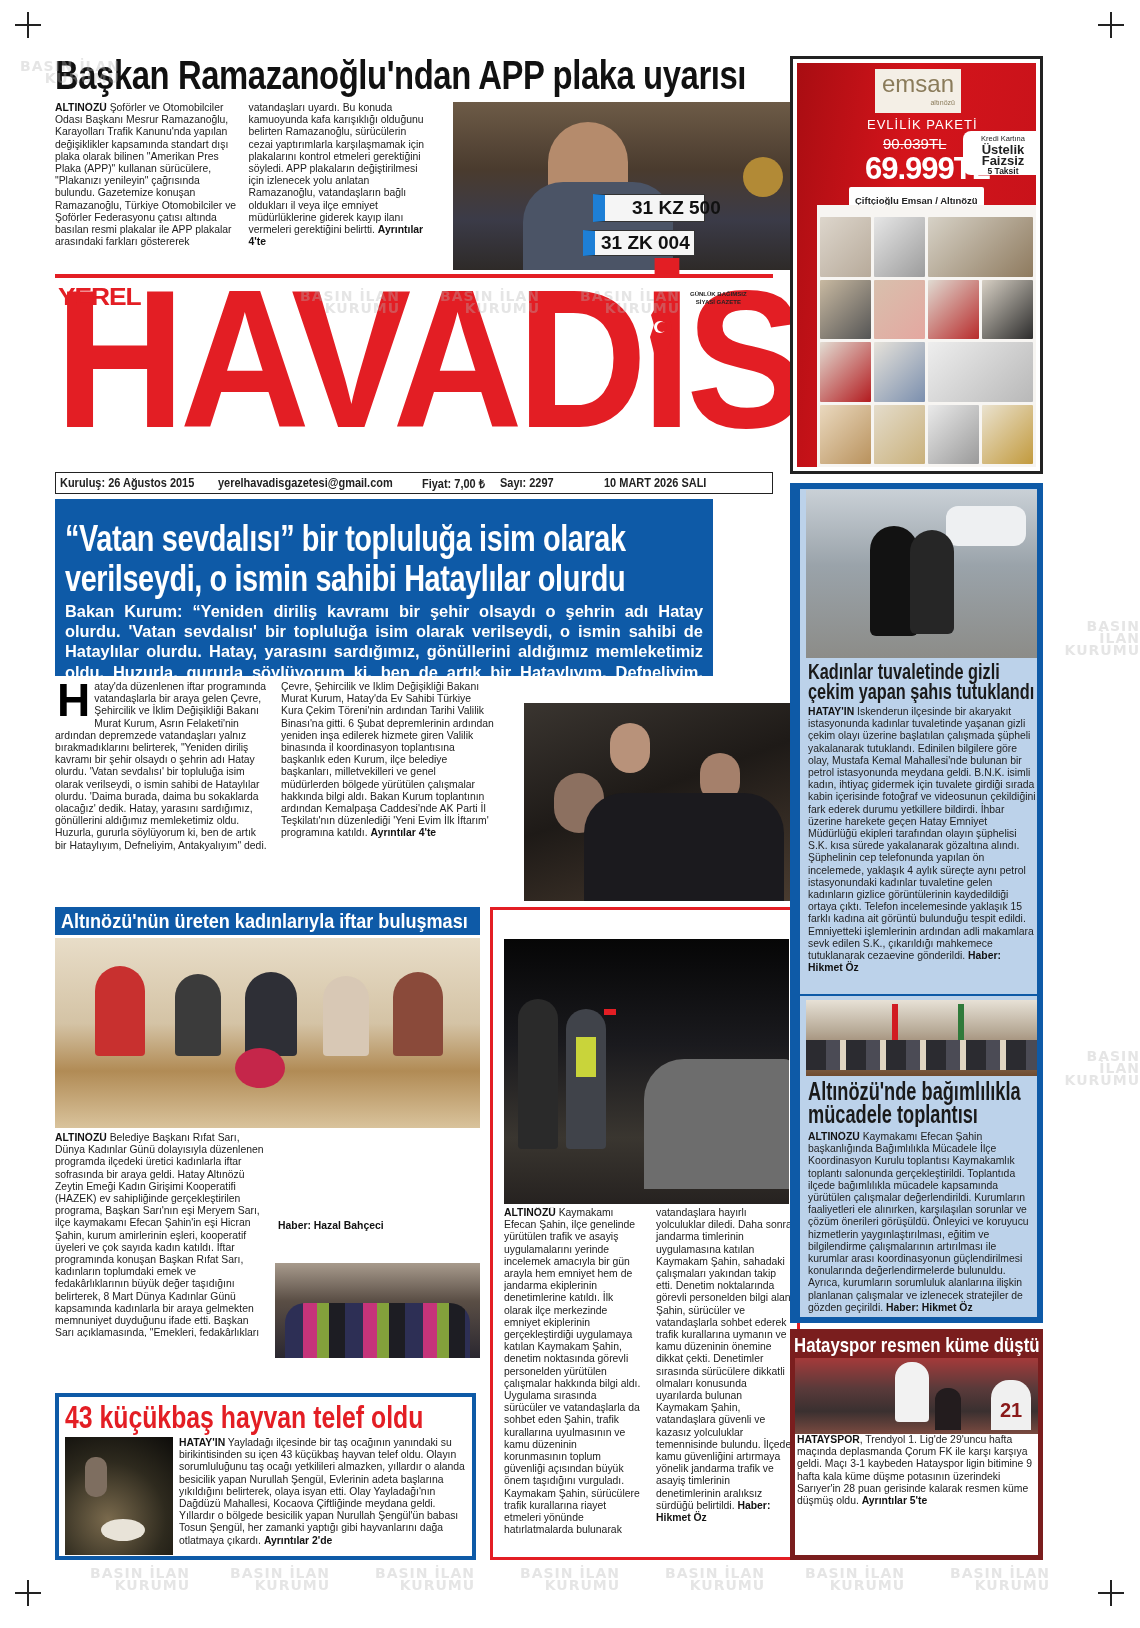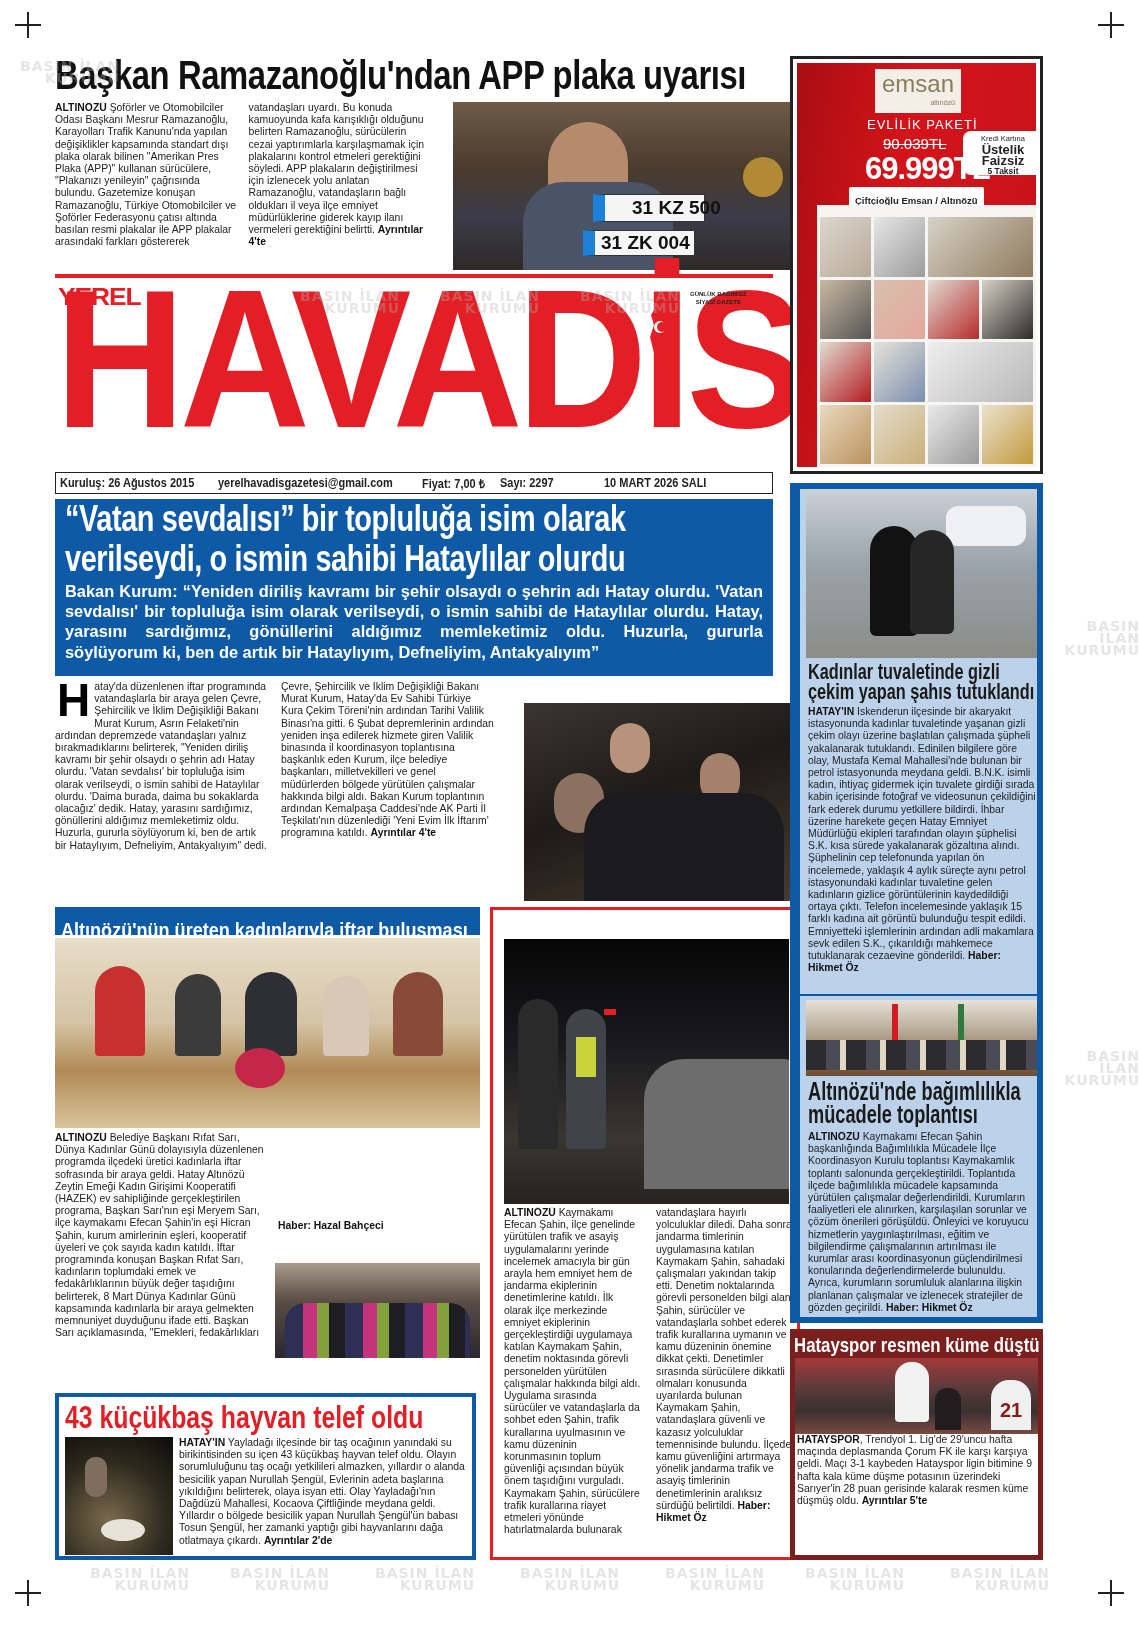--- a/index.html
+++ b/index.html
@@ -19,21 +19,21 @@
 
 #top-headline{left:55px;top:53px;font-size:40px;line-height:44px;transform:scaleX(.82);letter-spacing:-.5px;color:#111}
 
 #mast-rule{left:55px;top:274px;width:718px;height:4px;background:#e31e24}
 #mast-yerel{left:58px;top:283px;font-size:24px;font-weight:900;color:#e31e24;letter-spacing:-1px;transform:scaleX(1.1);transform-origin:left}
 #mast-havadis{left:55px;top:262px;font-size:196px;line-height:196px;font-weight:900;color:#e31e24;letter-spacing:-6px;transform:scaleX(.92);transform-origin:left top}
 #mast-sub{left:690px;top:290px;font-size:6px;line-height:8px;font-weight:bold;text-align:center;color:#222}
 #info-bar{left:55px;top:472px;width:718px;height:22px;border:1px solid #222;font-size:12.2px;font-weight:bold;color:#222;display:flex;align-items:center;gap:0;padding-left:4px;white-space:nowrap}
 #info-bar span{transform:scaleX(.9);transform-origin:left;display:inline-block}
 
-#main-box{left:55px;top:499px;width:718px;height:177px;background:#0e5aa7;color:#fff;padding:0 10px}
+#main-box{left:55px;top:499px;width:658px;height:177px;background:#0e5aa7;color:#fff;padding:20px 10px}
 #main-h1{font-size:37px;line-height:40px;font-weight:900;color:#fff;transform:scaleX(.78);transform-origin:left top;white-space:nowrap;letter-spacing:-.5px}
 #main-sub{margin-top:2px;font-size:16.4px;line-height:20.2px;font-weight:bold;text-align:justify;color:#fff}
 
 #ad{left:790px;top:56px;width:253px;height:418px;border:3px solid #222;background:#fff}
 #ad-inner{position:absolute;left:4px;top:4px;right:4px;bottom:4px;background:linear-gradient(100deg,#a80d12 0%,#d4141b 40%,#c5121a 100%);overflow:hidden}
 #ad-logo{position:absolute;left:78px;top:6px;width:86px;height:44px;background:#f4efe6;text-align:center;color:#8a7b5a;font-size:24px;line-height:30px}
 #ad-logo small{display:block;font-size:7px;line-height:8px;color:#8a7b5a;text-align:right;padding-right:6px}
 #ad-pkg{position:absolute;left:70px;top:54px;color:#fff;font-size:13px;letter-spacing:1px}
 #ad-old{position:absolute;left:86px;top:72px;color:#fff;font-size:15px;text-decoration:line-through}
 #ad-new{position:absolute;left:68px;top:88px;color:#fff;font-size:31px;font-weight:bold;letter-spacing:-1px}
@@ -107,21 +107,21 @@
   <b>Ayrıntılar 4'te</b>
 </div>
 
 <div class="photo ph-dark" style="left:524px;top:703px;width:276px;height:198px">
   <div class="abs" style="left:86px;top:20px;width:40px;height:50px;border-radius:20px;background:#b8927a"></div>
   <div class="abs" style="left:176px;top:50px;width:40px;height:50px;border-radius:20px;background:#a5806b"></div>
   <div class="abs" style="left:30px;top:70px;width:50px;height:60px;border-radius:25px;background:#8c7060"></div>
   <div class="abs" style="left:60px;top:90px;width:200px;height:110px;border-radius:40px 40px 0 0;background:#1b1a1e"></div>
 </div>
 
-<div class="abs blue-banner" style="left:55px;top:907px;width:425px;height:28px;padding:11px 6px">
+<div class="abs blue-banner" style="left:55px;top:907px;width:425px;height:28px;padding:2px 6px">
   <span class="cond" style="font-size:21px;line-height:24px;transform:scaleX(.86)">Altınözü'nün üreten kadınlarıyla iftar buluşması</span>
 </div>
 <div class="photo" style="left:55px;top:938px;width:425px;height:190px;background:linear-gradient(180deg,#e8ddc8 0%,#d4c3a5 45%,#b18b55 70%,#d9c39c 100%)">
   <div class="abs" style="left:40px;top:28px;width:50px;height:90px;border-radius:25px 25px 4px 4px;background:#c8302f"></div>
   <div class="abs" style="left:120px;top:36px;width:46px;height:82px;border-radius:23px 23px 4px 4px;background:#3b3b3b"></div>
   <div class="abs" style="left:190px;top:34px;width:52px;height:84px;border-radius:26px 26px 4px 4px;background:#2e2f36"></div>
   <div class="abs" style="left:268px;top:38px;width:46px;height:80px;border-radius:23px 23px 4px 4px;background:#d8c8b5"></div>
   <div class="abs" style="left:338px;top:34px;width:50px;height:84px;border-radius:25px 25px 4px 4px;background:#8a4a3a"></div>
   <div class="abs" style="left:180px;top:110px;width:50px;height:40px;border-radius:50%;background:#c5264a"></div>
 </div>

